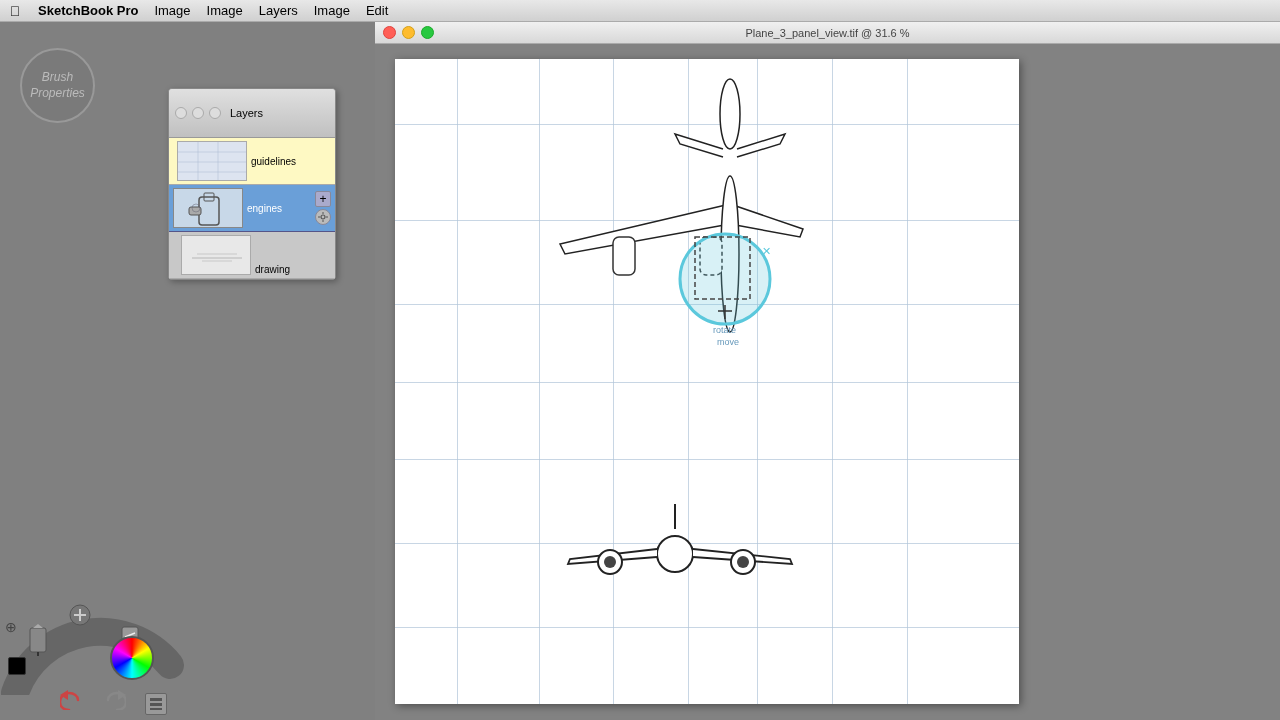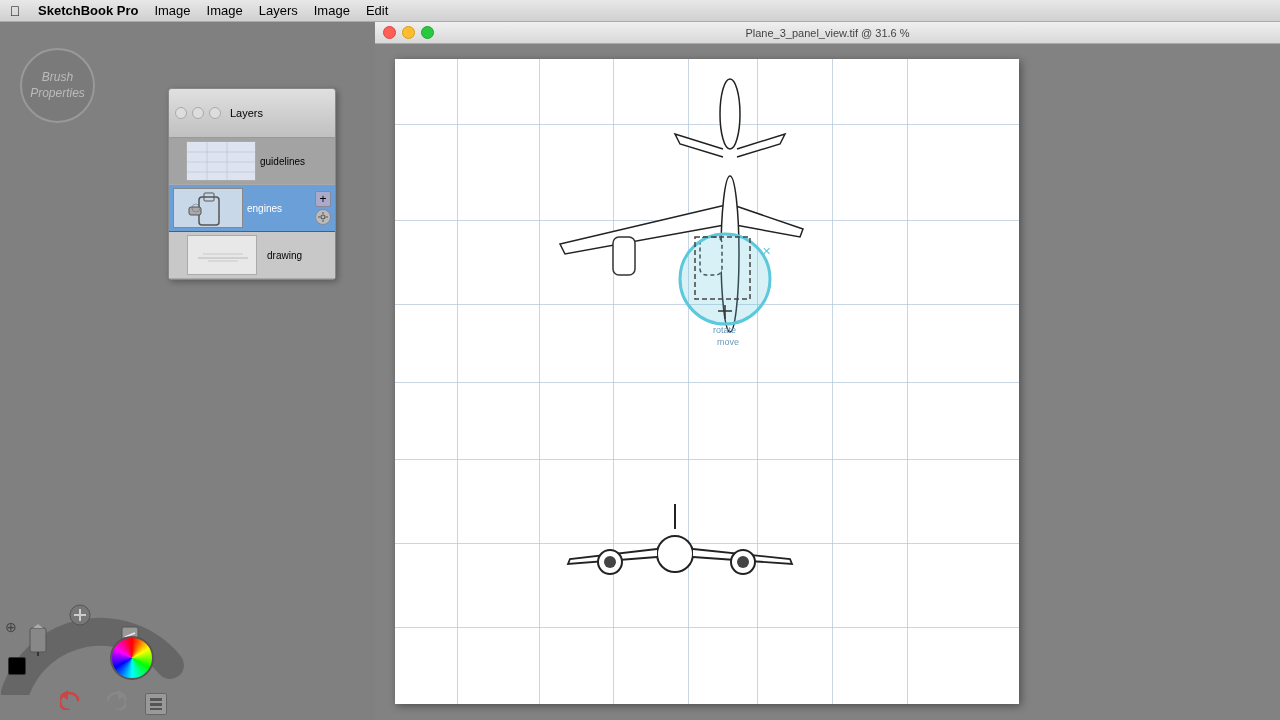--- a/index.html
+++ b/index.html
@@ -258,21 +258,21 @@
 </div>
 
 <div id="layers-panel">
   <div class="panel-titlebar">
     <div class="panel-btn"></div>
     <div class="panel-btn"></div>
     <div class="panel-btn"></div>
     <span class="panel-title">Layers</span>
   </div>
 
-  <div class="layer-row" style="background:#a3a3a3; padding:3px 17px; display:flex; align-items:center; gap:4px; border-bottom:1px solid #aaa;">
+  <div class="layer-row" style="background:#fef9c3; padding:3px 8px; display:flex; align-items:center; gap:4px; border-bottom:1px solid #aaa;">
     <div style="width:70px; height:40px; background:#dde4f0; border:1px solid #aaa; font-size:8px; color:#9999cc; display:flex; align-items:center; justify-content:center;">
       <svg width="68" height="38" viewBox="0 0 68 38">
         <line x1="0" y1="10" x2="68" y2="10" stroke="#aabbd0" stroke-width="0.5"></line>
         <line x1="0" y1="20" x2="68" y2="20" stroke="#aabbd0" stroke-width="0.5"></line>
         <line x1="0" y1="30" x2="68" y2="30" stroke="#aabbd0" stroke-width="0.5"></line>
         <line x1="20" y1="0" x2="20" y2="38" stroke="#aabbd0" stroke-width="0.5"></line>
         <line x1="40" y1="0" x2="40" y2="38" stroke="#aabbd0" stroke-width="0.5"></line>
       </svg>
     </div>
     <div style="flex:1;">
@@ -299,21 +299,21 @@
           <circle cx="5" cy="5" r="2" fill="none" stroke="#555" stroke-width="1.2"></circle>
           <line x1="5" y1="0" x2="5" y2="2" stroke="#555" stroke-width="1"></line>
           <line x1="5" y1="8" x2="5" y2="10" stroke="#555" stroke-width="1"></line>
           <line x1="0" y1="5" x2="2" y2="5" stroke="#555" stroke-width="1"></line>
           <line x1="8" y1="5" x2="10" y2="5" stroke="#555" stroke-width="1"></line>
         </svg>
       </div>
     </div>
   </div>
 
-  <div class="layer-row" style="background:#c8c8c8; padding:3px 18px; display:flex; align-items:center; gap:10px;">
+  <div class="layer-row" style="background:#c8c8c8; padding:3px 12px; display:flex; align-items:flex-end; gap:4px;">
     <div style="width:70px; height:40px; background:#e8e8e8; border:1px solid #aaa;">
       <svg width="70" height="40" viewBox="0 0 70 40">
         <line x1="10" y1="22" x2="60" y2="22" stroke="#aaa" stroke-width="0.8"></line>
         <line x1="15" y1="18" x2="55" y2="18" stroke="#aaa" stroke-width="0.5"></line>
         <line x1="20" y1="25" x2="50" y2="25" stroke="#aaa" stroke-width="0.5"></line>
       </svg>
     </div>
     <div style="flex:1;">
       <div style="font-size:10px;">drawing</div>
     </div>

